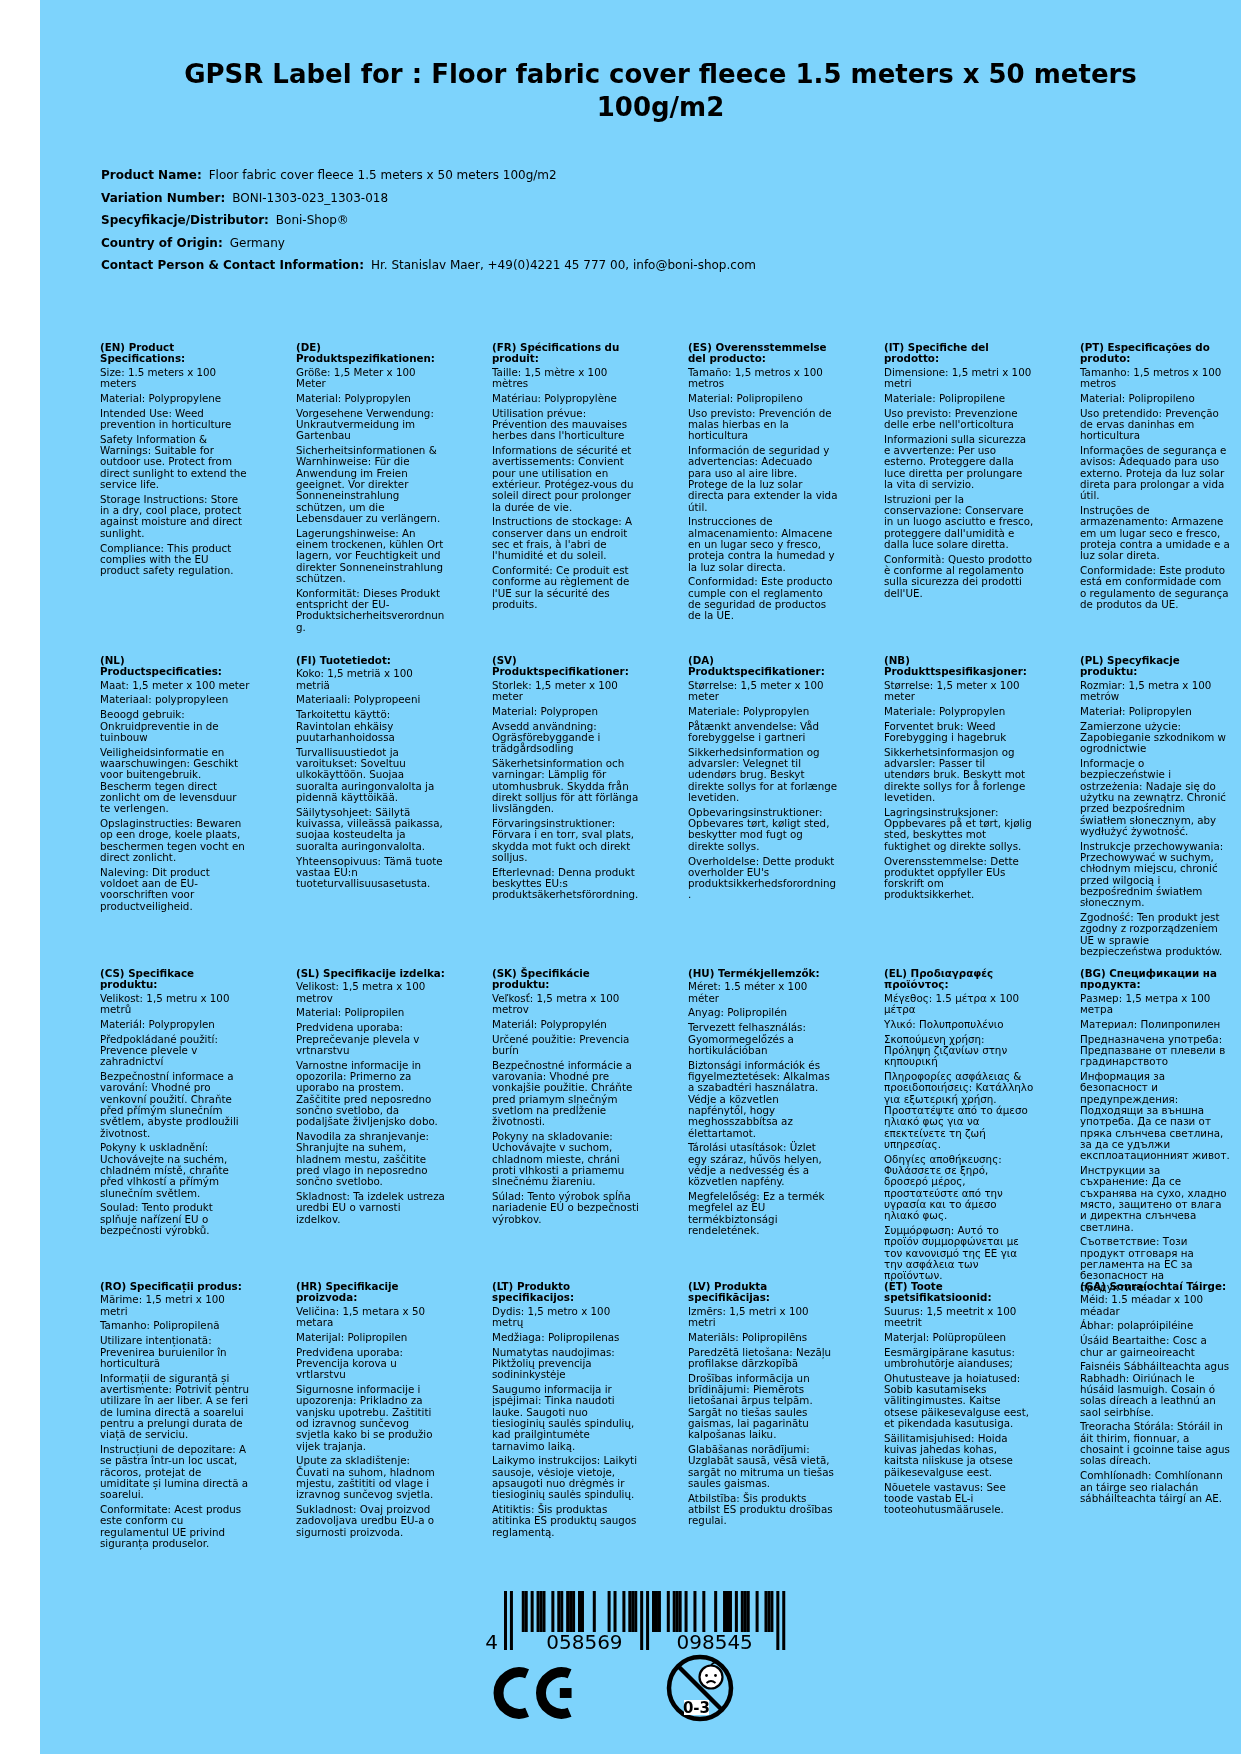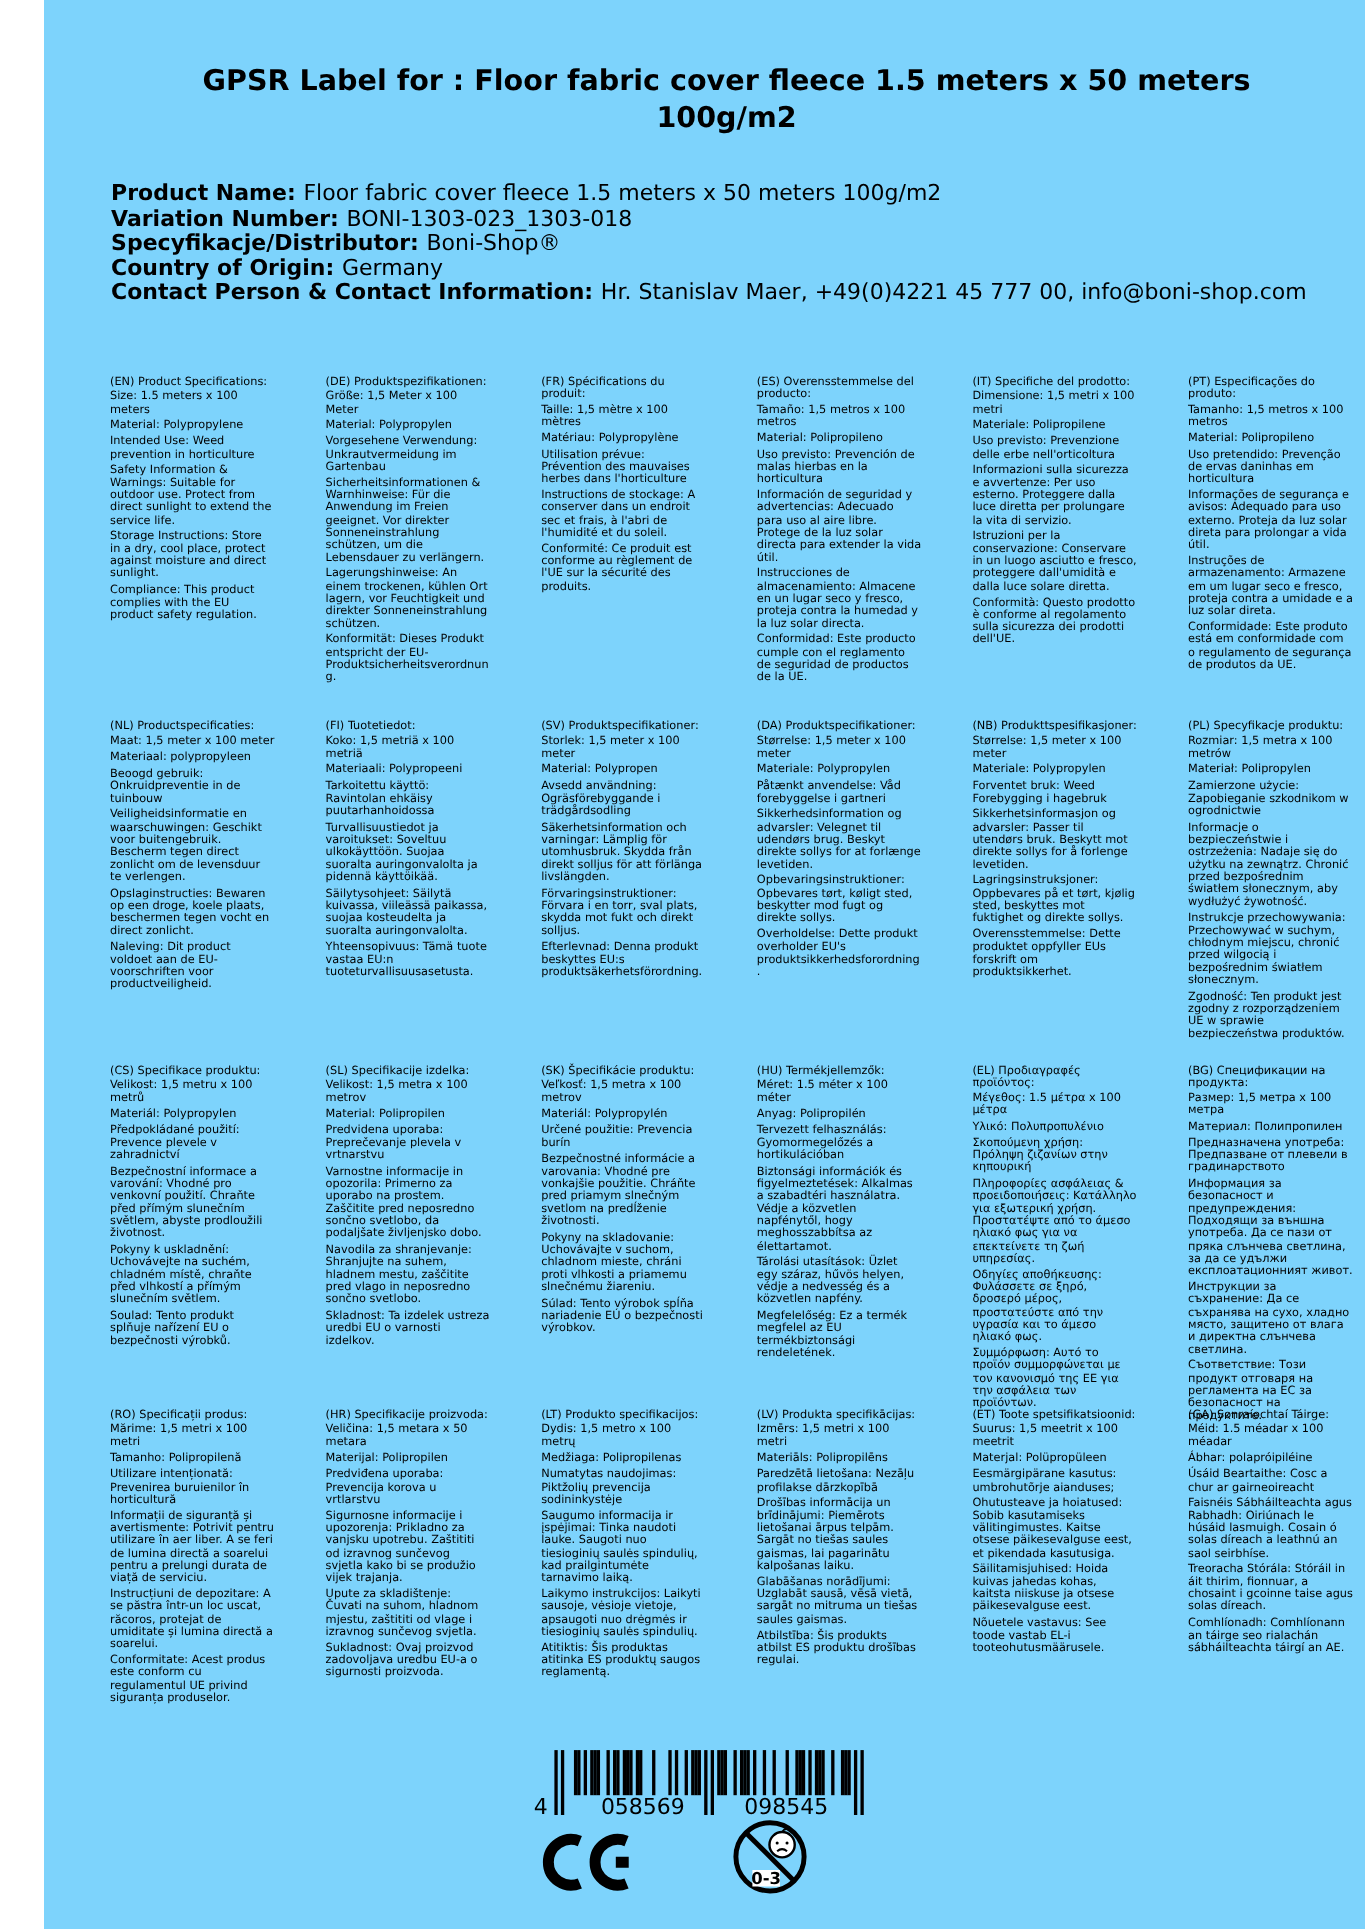--- a/index.html
+++ b/index.html
@@ -8,30 +8,30 @@
     background:#7dd3fc; color:#000;
     font-family:"DejaVu Sans","Liberation Sans",sans-serif;
     overflow:hidden;
     margin-left:40px;
   }
   .title {
     position:absolute; top:58px; left:50%; transform:translateX(-50%);
     width:1060px; margin:0; text-align:center;
     font-size:26px; font-weight:bold; line-height:1.25;
   }
-  .product-info { position:absolute; top:164px; left:61px; font-size:20px; line-height:22.5px; }
+  .product-info { position:absolute; top:164px; left:61px; font-size:12px; line-height:22.5px; }
   .pi-label { font-weight:bold; }
   .pi-value { margin-left:7px; }
   .blocks-grid {
     position:absolute; top:342px; left:60px; width:1132px;
     display:grid; grid-template-columns:repeat(6,150px); column-gap:46px;
     grid-auto-rows:313px;
   }
   .lang-block { font-size:10.3px; line-height:1.1; }
-  .block-header { font-weight:normal; margin:0 0 2px 0; }
+  .block-header { font-weight:bold; margin:0 0 2px 0; }
   .block-para { margin:0 0 3.5px 0; overflow-wrap:break-word; }
   .barcode { position:absolute; left:430px; top:1591px; width:320px; height:64px; }
   .ce-mark { position:absolute; left:452px; top:1665px; }
   .age-warning { position:absolute; left:625px; top:1653px; }
   svg text { font-family:"DejaVu Sans","Liberation Sans",sans-serif; }
 </style>
 </head>
 <body>
 
 <div class="page">
@@ -73,20 +73,21 @@
         <p class="block-para">Vorgesehene Verwendung: Unkrautvermeidung im Gartenbau</p>
         <p class="block-para">Sicherheitsinformationen &amp; Warnhinweise: Für die Anwendung im Freien geeignet. Vor direkter Sonneneinstrahlung schützen, um die Lebensdauer zu verlängern.</p>
         <p class="block-para">Lagerungshinweise: An einem trockenen, kühlen Ort lagern, vor Feuchtigkeit und direkter Sonneneinstrahlung schützen.</p>
         <p class="block-para">Konformität: Dieses Produkt entspricht der EU-Produktsicherheitsverordnung.</p>
       </div>
       <div class="lang-block">
         <div class="block-header">(FR) Spécifications du produit:</div>
         <p class="block-para">Taille: 1,5 mètre x 100 mètres</p>
         <p class="block-para">Matériau: Polypropylène</p>
         <p class="block-para">Utilisation prévue: Prévention des mauvaises herbes dans l'horticulture</p>
+        <p class="block-para">Informations de sécurité et avertissements: Convient pour une utilisation en extérieur. Protégez-vous du soleil direct pour prolonger la durée de vie.</p>
         <p class="block-para">Instructions de stockage: A conserver dans un endroit sec et frais, à l'abri de l'humidité et du soleil.</p>
         <p class="block-para">Conformité: Ce produit est conforme au règlement de l'UE sur la sécurité des produits.</p>
       </div>
       <div class="lang-block">
         <div class="block-header">(ES) Overensstemmelse del producto:</div>
         <p class="block-para">Tamaño: 1,5 metros x 100 metros</p>
         <p class="block-para">Material: Polipropileno</p>
         <p class="block-para">Uso previsto: Prevención de malas hierbas en la horticultura</p>
         <p class="block-para">Información de seguridad y advertencias: Adecuado para uso al aire libre. Protege de la luz solar directa para extender la vida útil.</p>
         <p class="block-para">Instrucciones de almacenamiento: Almacene en un lugar seco y fresco, proteja contra la humedad y la luz solar directa.</p>

